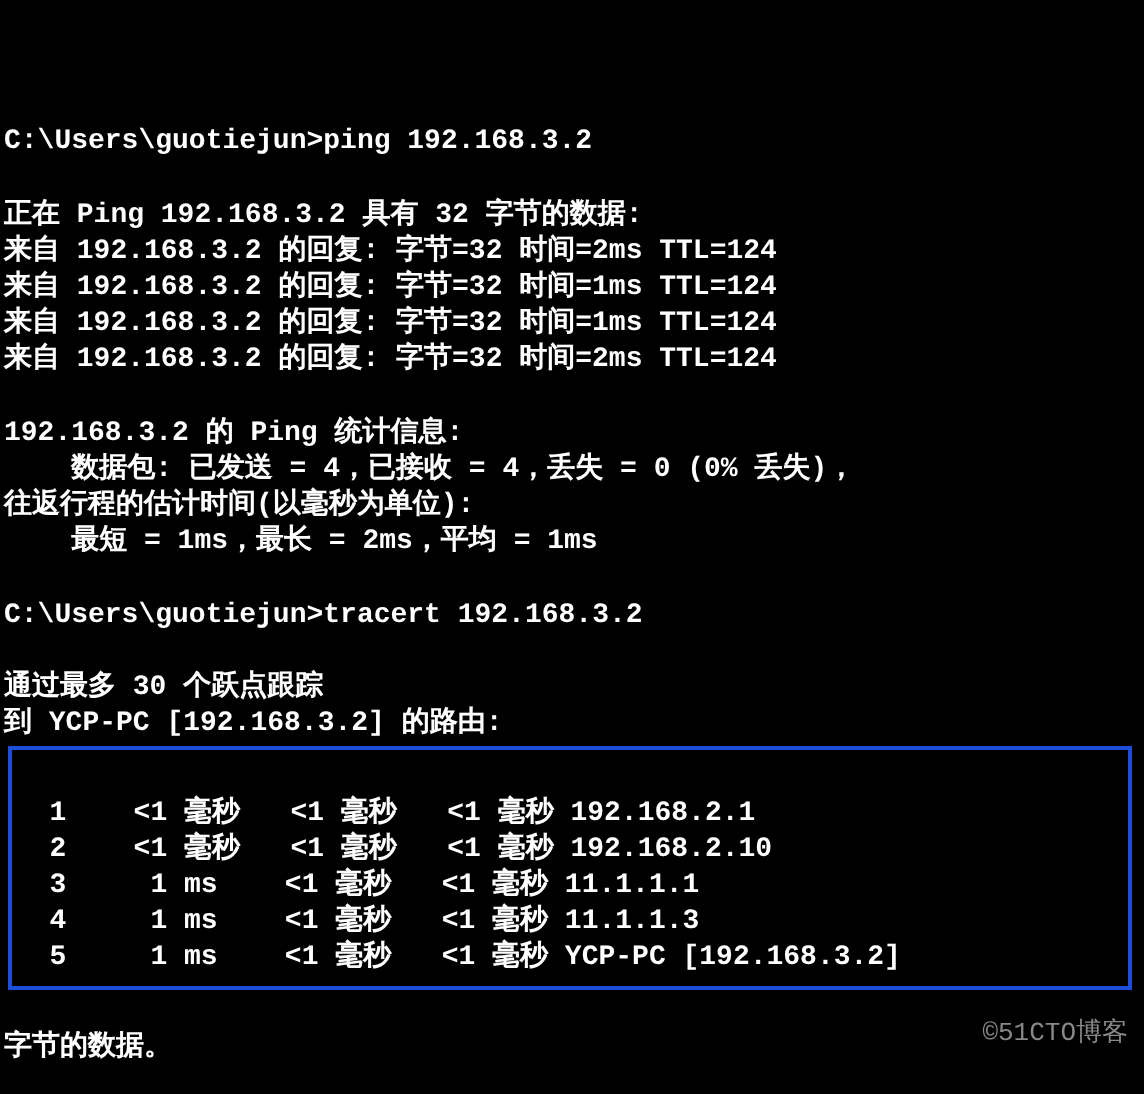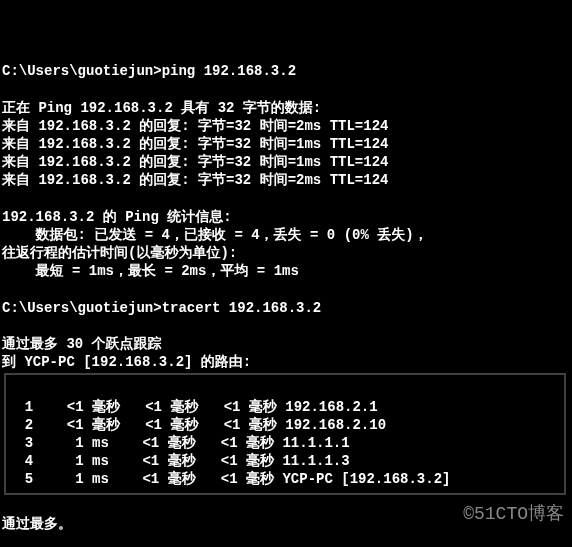--- a/index.html
+++ b/index.html
@@ -14,30 +14,30 @@
     overflow: hidden;
     font-weight: bold;
   }
   .terminal {
     padding: 4px 2px;
     line-height: 1.3;
     white-space: pre;
     margin-top: 40px;
   }
   .tracert-box {
-    border: 2px solid #404040;
+    border: 2px solid #1d4ed8;
     margin: 2px 4px 2px 2px;
     padding: 4px 2px;
   }
   .watermark {
     position: absolute;
     right: 8px;
     bottom: 22px;
     color: #888;
-    font-size: 18px;
+    font-size: 13px;
     font-weight: normal;
   }
   .cursor {
     display: inline-block;
     width: 8px;
     height: 14px;
     background: #fff;
     vertical-align: text-bottom;
   }
 </style>
@@ -62,18 +62,18 @@
 
 <span>通过最多 30 个跃点跟踪</span>
 <span>到 YCP-PC [192.168.3.2] 的路由:</span>
 <div class="tracert-box">
 <span>  1    &lt;1 毫秒   &lt;1 毫秒   &lt;1 毫秒 192.168.2.1</span>
 <span>  2    &lt;1 毫秒   &lt;1 毫秒   &lt;1 毫秒 192.168.2.10</span>
 <span>  3     1 ms    &lt;1 毫秒   &lt;1 毫秒 11.1.1.1</span>
 <span>  4     1 ms    &lt;1 毫秒   &lt;1 毫秒 11.1.1.3</span>
 <span>  5     1 ms    &lt;1 毫秒   &lt;1 毫秒 YCP-PC [192.168.3.2]</span>
 </div>
-<span>通过最多。</span>
+<span>字节的数据。</span>
 
 <span><span>C:\Users\guotiejun&gt;</span><span class="cursor"></span></span>
 </div>
 
 <div class="watermark">©51CTO博客</div>
 
 </body></html>

